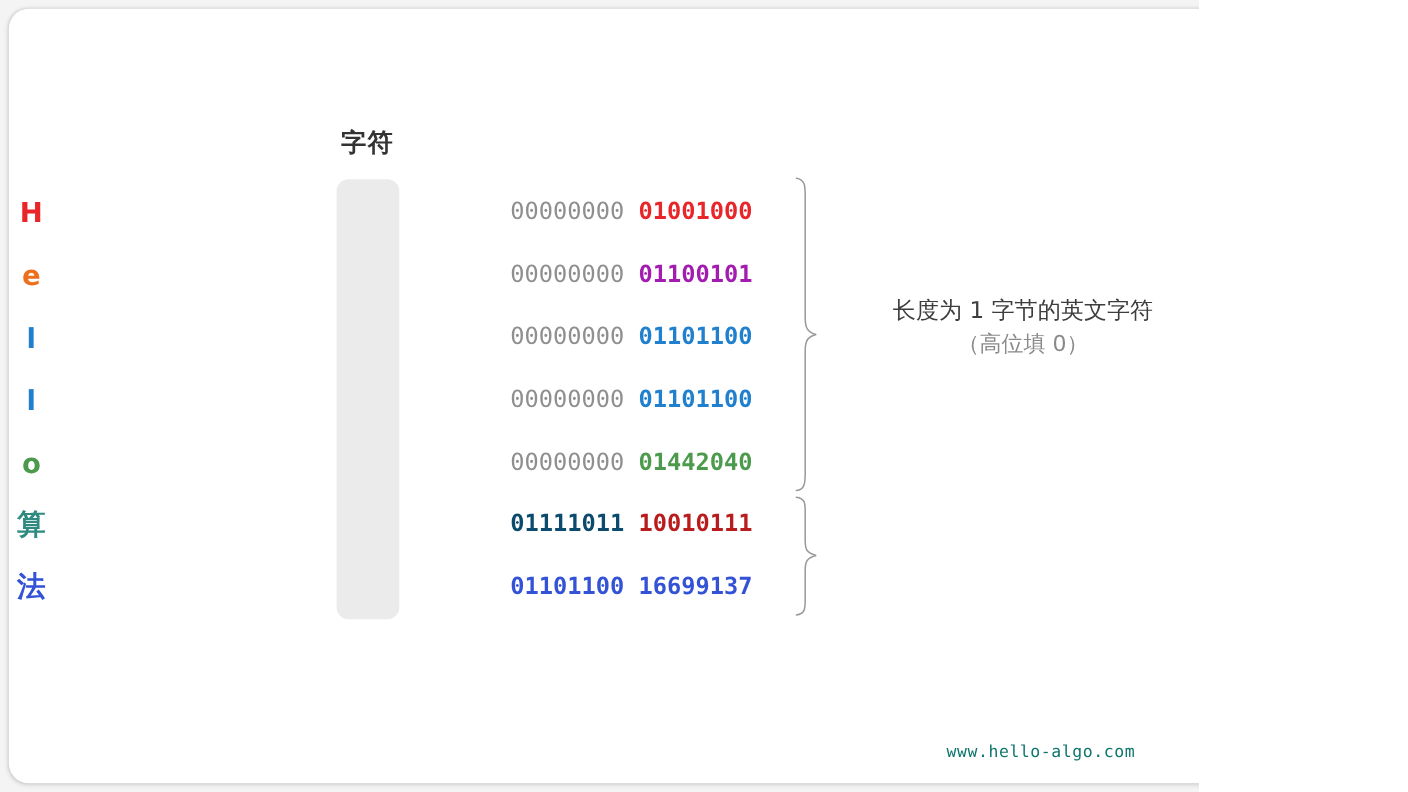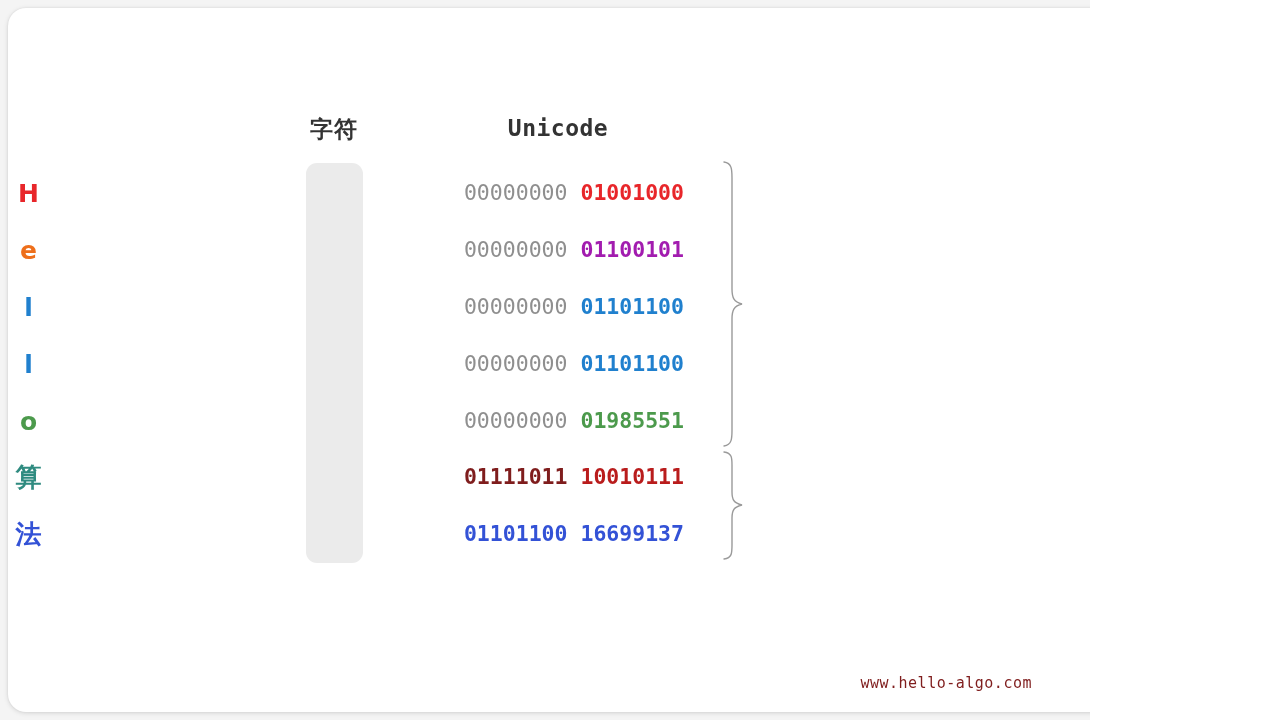--- a/index.html
+++ b/index.html
@@ -116,58 +116,61 @@
     font-family: "DejaVu Sans", "Liberation Sans", sans-serif;
   }
 
   
   #watermark {
     position: absolute;
     right: 58px;
     bottom: 28px;
     font-family: "DejaVu Sans Mono", "Liberation Mono", monospace;
     font-size: 15px;
-    color: #7f1d1d;
+    color: #0f766e;
     letter-spacing: 0.5px;
   }
 </style>
 </head>
 <body>
 
 <div id="stage">
   <div id="card"></div>
 
   <div class="hdr-char">字符</div>
-  <div class="hdr-unicode">Unicode</div>
 
   <div id="char-column"></div>
 
   <div id="char-cells">
       <div class="char-cell" style="top: 181px; color: rgb(232, 38, 42);">H</div>
       <div class="char-cell" style="top: 238px; color: rgb(238, 111, 27);">e</div>
       <div class="char-cell" style="top: 295px; color: rgb(32, 128, 206);">l</div>
       <div class="char-cell" style="top: 352px; color: rgb(32, 128, 206);">l</div>
       <div class="char-cell" style="top: 409px; color: rgb(76, 154, 76);">o</div>
       <div class="char-cell cjk" style="top: 464px; color: rgb(47, 139, 128);">算</div>
       <div class="char-cell cjk" style="top: 521px; color: rgb(51, 82, 214);">法</div>
     </div>
   <div id="bit-rows">
       <div class="bits-row" style="top: 182px;"><span class="bits-hi">00000000</span> <span class="bits-lo" style="color: rgb(232, 38, 42);">01001000</span></div>
       <div class="bits-row" style="top: 239px;"><span class="bits-hi">00000000</span> <span class="bits-lo" style="color: #a21caf;">01100101</span></div>
       <div class="bits-row" style="top: 296px;"><span class="bits-hi">00000000</span> <span class="bits-lo" style="color: rgb(32, 128, 206);">01101100</span></div>
       <div class="bits-row" style="top: 353px;"><span class="bits-hi">00000000</span> <span class="bits-lo" style="color: rgb(32, 128, 206);">01101100</span></div>
-      <div class="bits-row" style="top: 410px;"><span class="bits-hi">00000000</span> <span class="bits-lo" style="color: rgb(76, 154, 76);">01985551</span></div>
-      <div class="bits-row both" style="top: 466px;"><span class="bits-hi" style="color: #7f1d1d;">01111011</span> <span class="bits-lo" style="color: #b91c1c;">10010111</span></div>
+      <div class="bits-row" style="top: 410px;"><span class="bits-hi">00000000</span> <span class="bits-lo" style="color: rgb(76, 154, 76);">01442040</span></div>
+      <div class="bits-row both" style="top: 466px;"><span class="bits-hi" style="color: #0c4a6e;">01111011</span> <span class="bits-lo" style="color: #b91c1c;">10010111</span></div>
       <div class="bits-row both" style="top: 523px;"><span class="bits-hi" style="color: rgb(51, 82, 214);">01101100</span> <span class="bits-lo" style="color: rgb(51, 82, 214);">16699137</span></div>
     </div>
 
   <svg class="brace" style="left:718px; top:158px;" width="34" height="292" viewBox="0 0 34 292">
     <path d="M6 4 C 14 5, 14 12, 14 20 L 14 131 C 14 140, 16 144, 24 146 C 16 148, 14 152, 14 161 L 14 272 C 14 280, 14 287, 6 288" fill="none" stroke="#9a9a9a" stroke-width="1.4" stroke-linecap="round"></path>
   </svg>
 
   <svg class="brace" style="left:718px; top:448px;" width="34" height="116" viewBox="0 0 34 116">
     <path d="M6 4 C 14 5, 14 10, 14 17 L 14 44 C 14 52, 16 55, 24 57 C 16 59, 14 62, 14 70 L 14 97 C 14 105, 14 110, 6 111" fill="none" stroke="#9a9a9a" stroke-width="1.4" stroke-linecap="round"></path>
   </svg>
 
+  <div class="note" style="left:760px; top:268px; width:340px;">
+    <div class="note-main">长度为 1 字节的英文字符</div>
+    <div class="note-sub">（高位填 0）</div>
+  </div>
 
 
   <div id="watermark">www.hello-algo.com</div>
 </div>
 
 </body></html>

